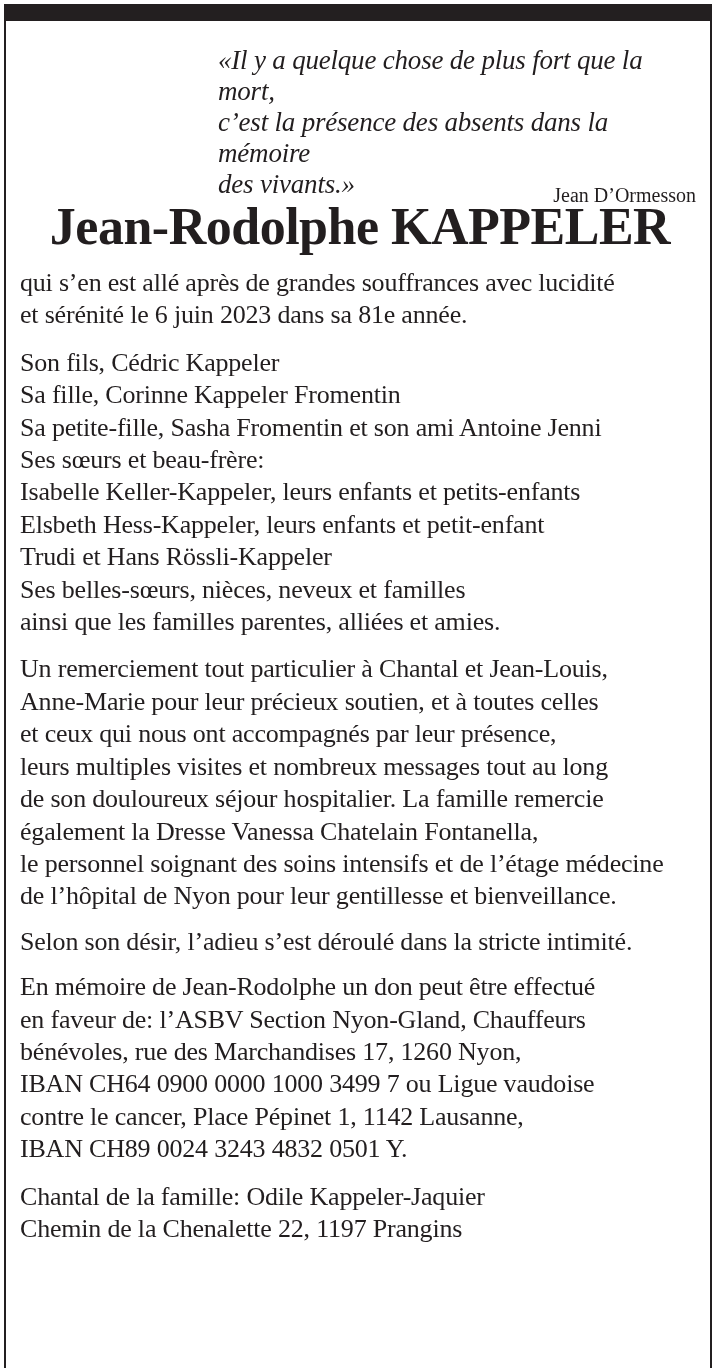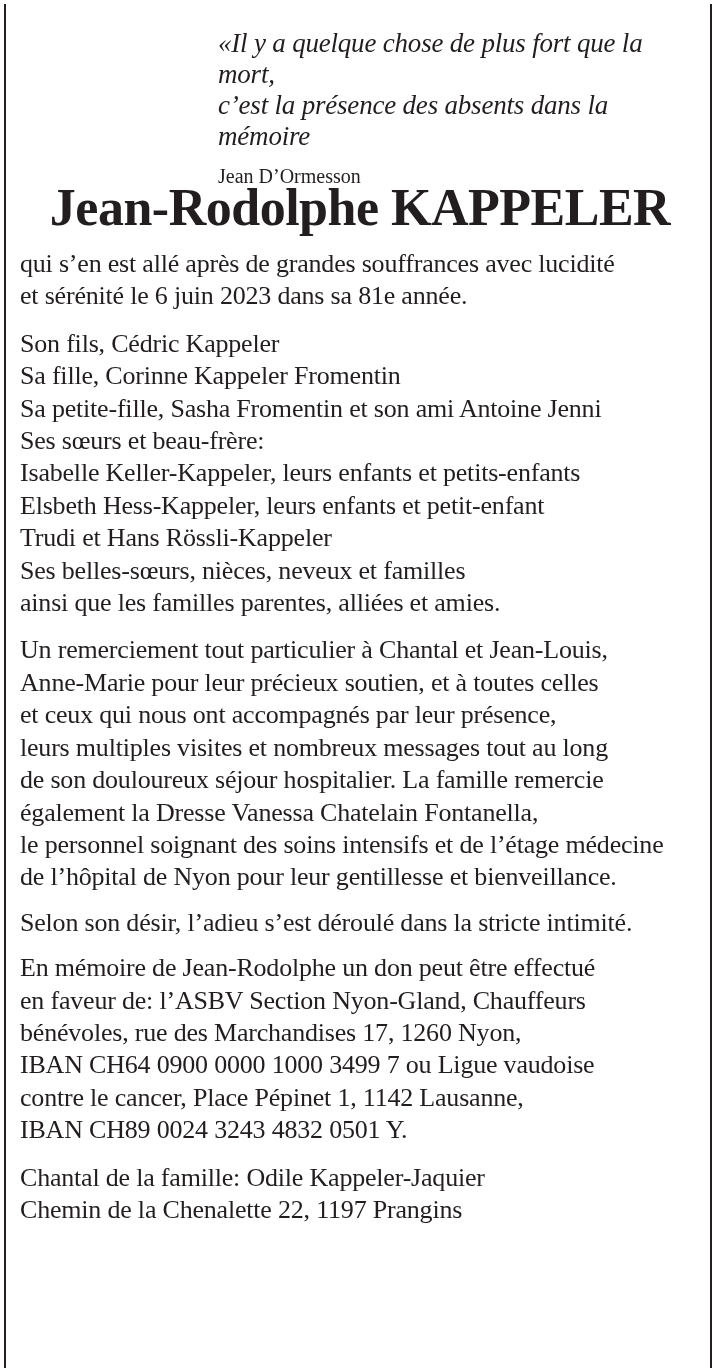--- a/index.html
+++ b/index.html
@@ -16,20 +16,21 @@
     -webkit-font-smoothing: antialiased;
   }
   .notice {
     position: absolute;
     left: 4px;
     top: 4px;
     width: 708px;
     height: 1364px;
     box-sizing: border-box;
     display: flex;
+    flex-direction: column;
   }
   .rule-top {
     height: 17px;
     background: #231f20;
     flex: 0 0 auto;
   }
   .content {
     flex: 1 1 auto;
     border-left: 2px solid #231f20;
     border-right: 2px solid #231f20;
@@ -76,20 +77,21 @@
 
 <div class="notice">
   <div class="rule-top"></div>
 
   <div class="content">
 
     <div class="quote">
       <div>«Il y a quelque chose de plus fort que la mort,</div>
       <div>c’est la présence des absents dans la mémoire</div>
       <div class="quote-last">
+        <span>des vivants.»</span>
         <span class="attribution">Jean D’Ormesson</span>
       </div>
     </div>
 
 
     <div class="deceased-name">Jean-Rodolphe KAPPELER</div>
 
     <div class="para line-block">
         <div>qui s’en est allé après de grandes souffrances avec lucidité</div>
         <div>et sérénité le 6 juin 2023 dans sa 81e année.</div>

